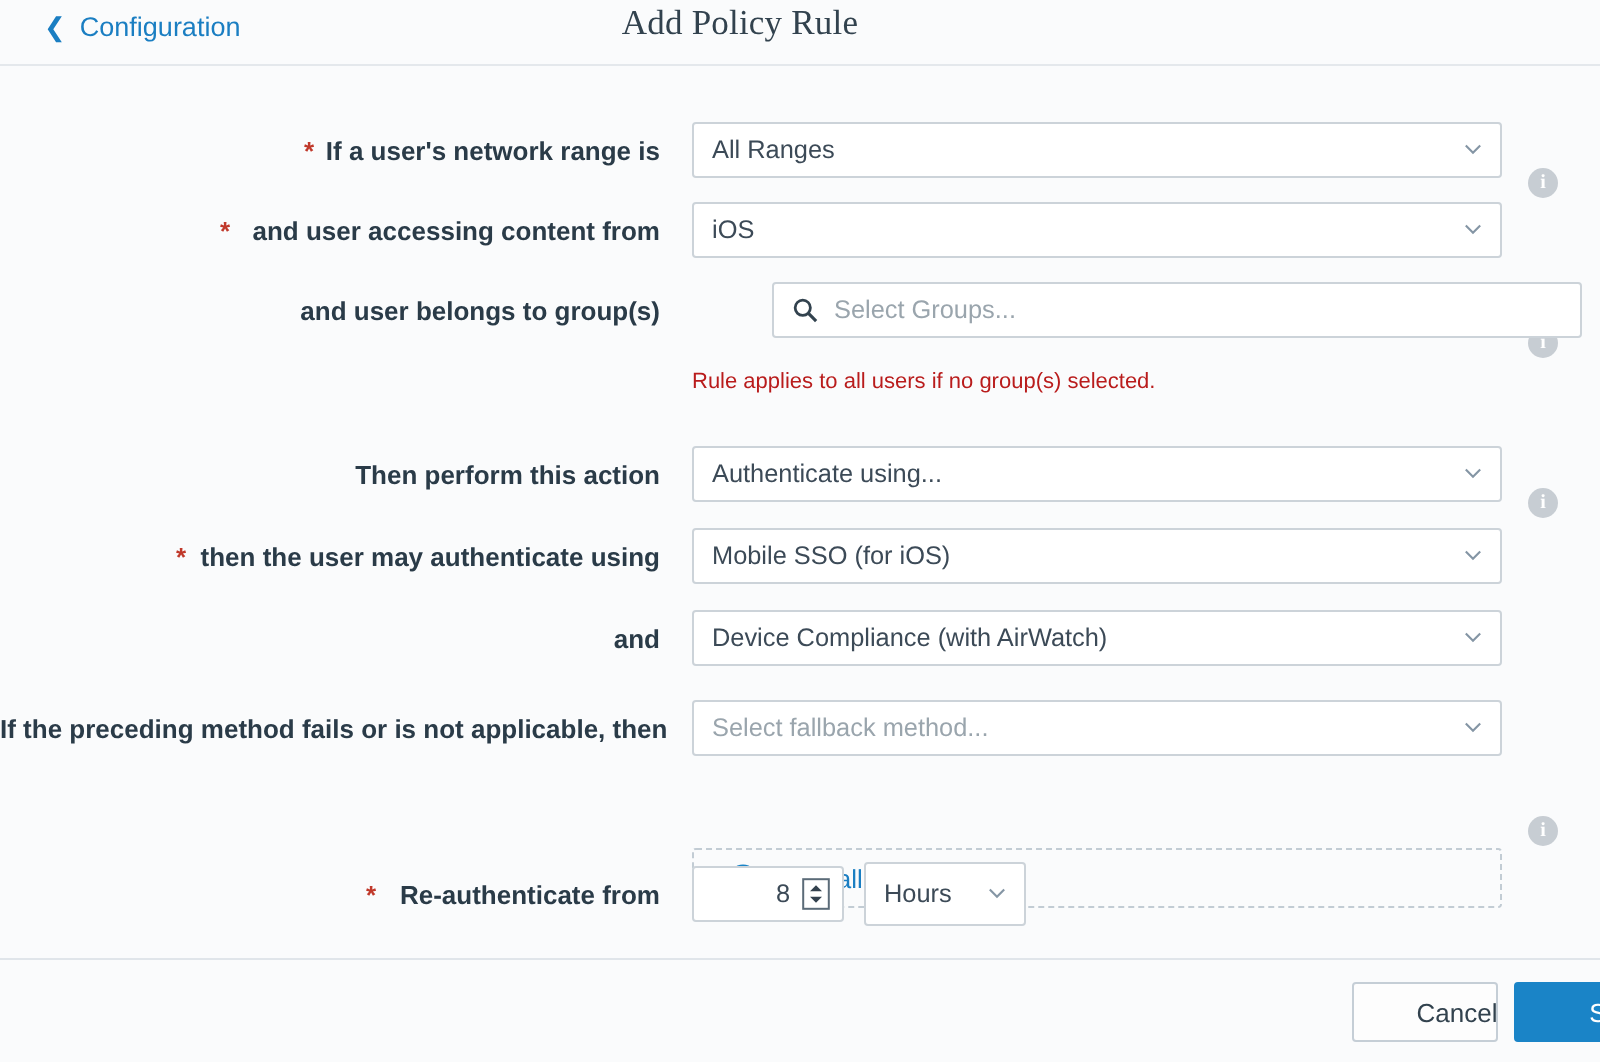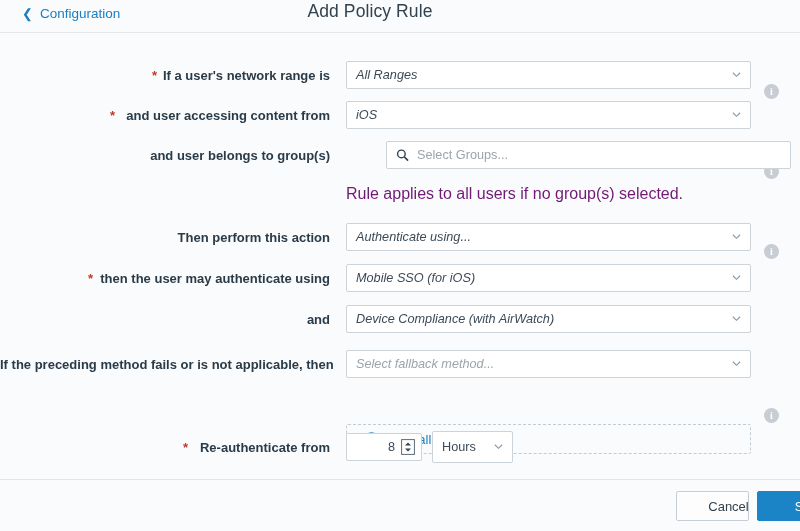--- a/index.html
+++ b/index.html
@@ -24,20 +24,21 @@
     font-size: 13.5px; color: #1a7ec2;
     display: flex; align-items: center; gap: 7px;
     cursor: pointer; white-space: nowrap;
   }
   .back-chev { font-size: 13px; line-height: 1; color: #1a7ec2; }
   .page-title {
     position: absolute; left: 0; top: 1px; width: 740px;
     text-align: center;
     font-size: 17.5px; color: #32424e; font-weight: 400;
     letter-spacing: .1px;
+    font-family: Liberation Serif, serif;
   }
 
   
   .form-area {
     position: absolute; left: 0; top: 33px; width: 800px; height: 446px;
     background: #fafbfc;
     overflow: hidden;
   }
   .row {
     position: absolute; left: 0; width: 800px; height: 40px;
@@ -60,21 +61,21 @@
   .sel {
     position: relative;
     width: 405px; height: 28px;
     background: #ffffff;
     border: 1px solid #ccd3d9;
     border-radius: 2px;
     display: flex; align-items: center;
     padding: 0 26px 0 9px;
     font-size: 12.7px; color: #3c4a57;
     cursor: pointer;
-    white-space: nowrap; overflow: hidden; font-style: italic;
+    white-space: nowrap; overflow: hidden;
   }
   .sel.placeholder { color: #9aa5ad; }
   .chev {
     position: absolute; right: 9px; top: 50%;
     transform: translateY(-55%);
     width: 9px; height: 9px;
   }
   .searchbox {
     position: relative;
     width: 405px; height: 28px;
@@ -85,21 +86,21 @@
     padding: 0 9px 0 30px;
     font-size: 12.7px; color: #9aa5ad;
     cursor: text;
   }
   .search-ico {
     position: absolute; left: 9px; top: 50%; transform: translateY(-50%);
     width: 13px; height: 13px;
   }
 
   .hint {
-    position: absolute; left: 346px; font-size: 16px; color: #701a75;
+    position: absolute; left: 346px; font-size: 11px; color: #b91c1c;
     white-space: nowrap;
   }
 
   
   .info-ico {
     width: 15px; height: 15px; border-radius: 50%;
     background: #c7cdd3;
     color: #ffffff; font-size: 10px; font-weight: bold;
     display: inline-flex; align-items: center; justify-content: center;
     font-family: "Liberation Serif", serif;

